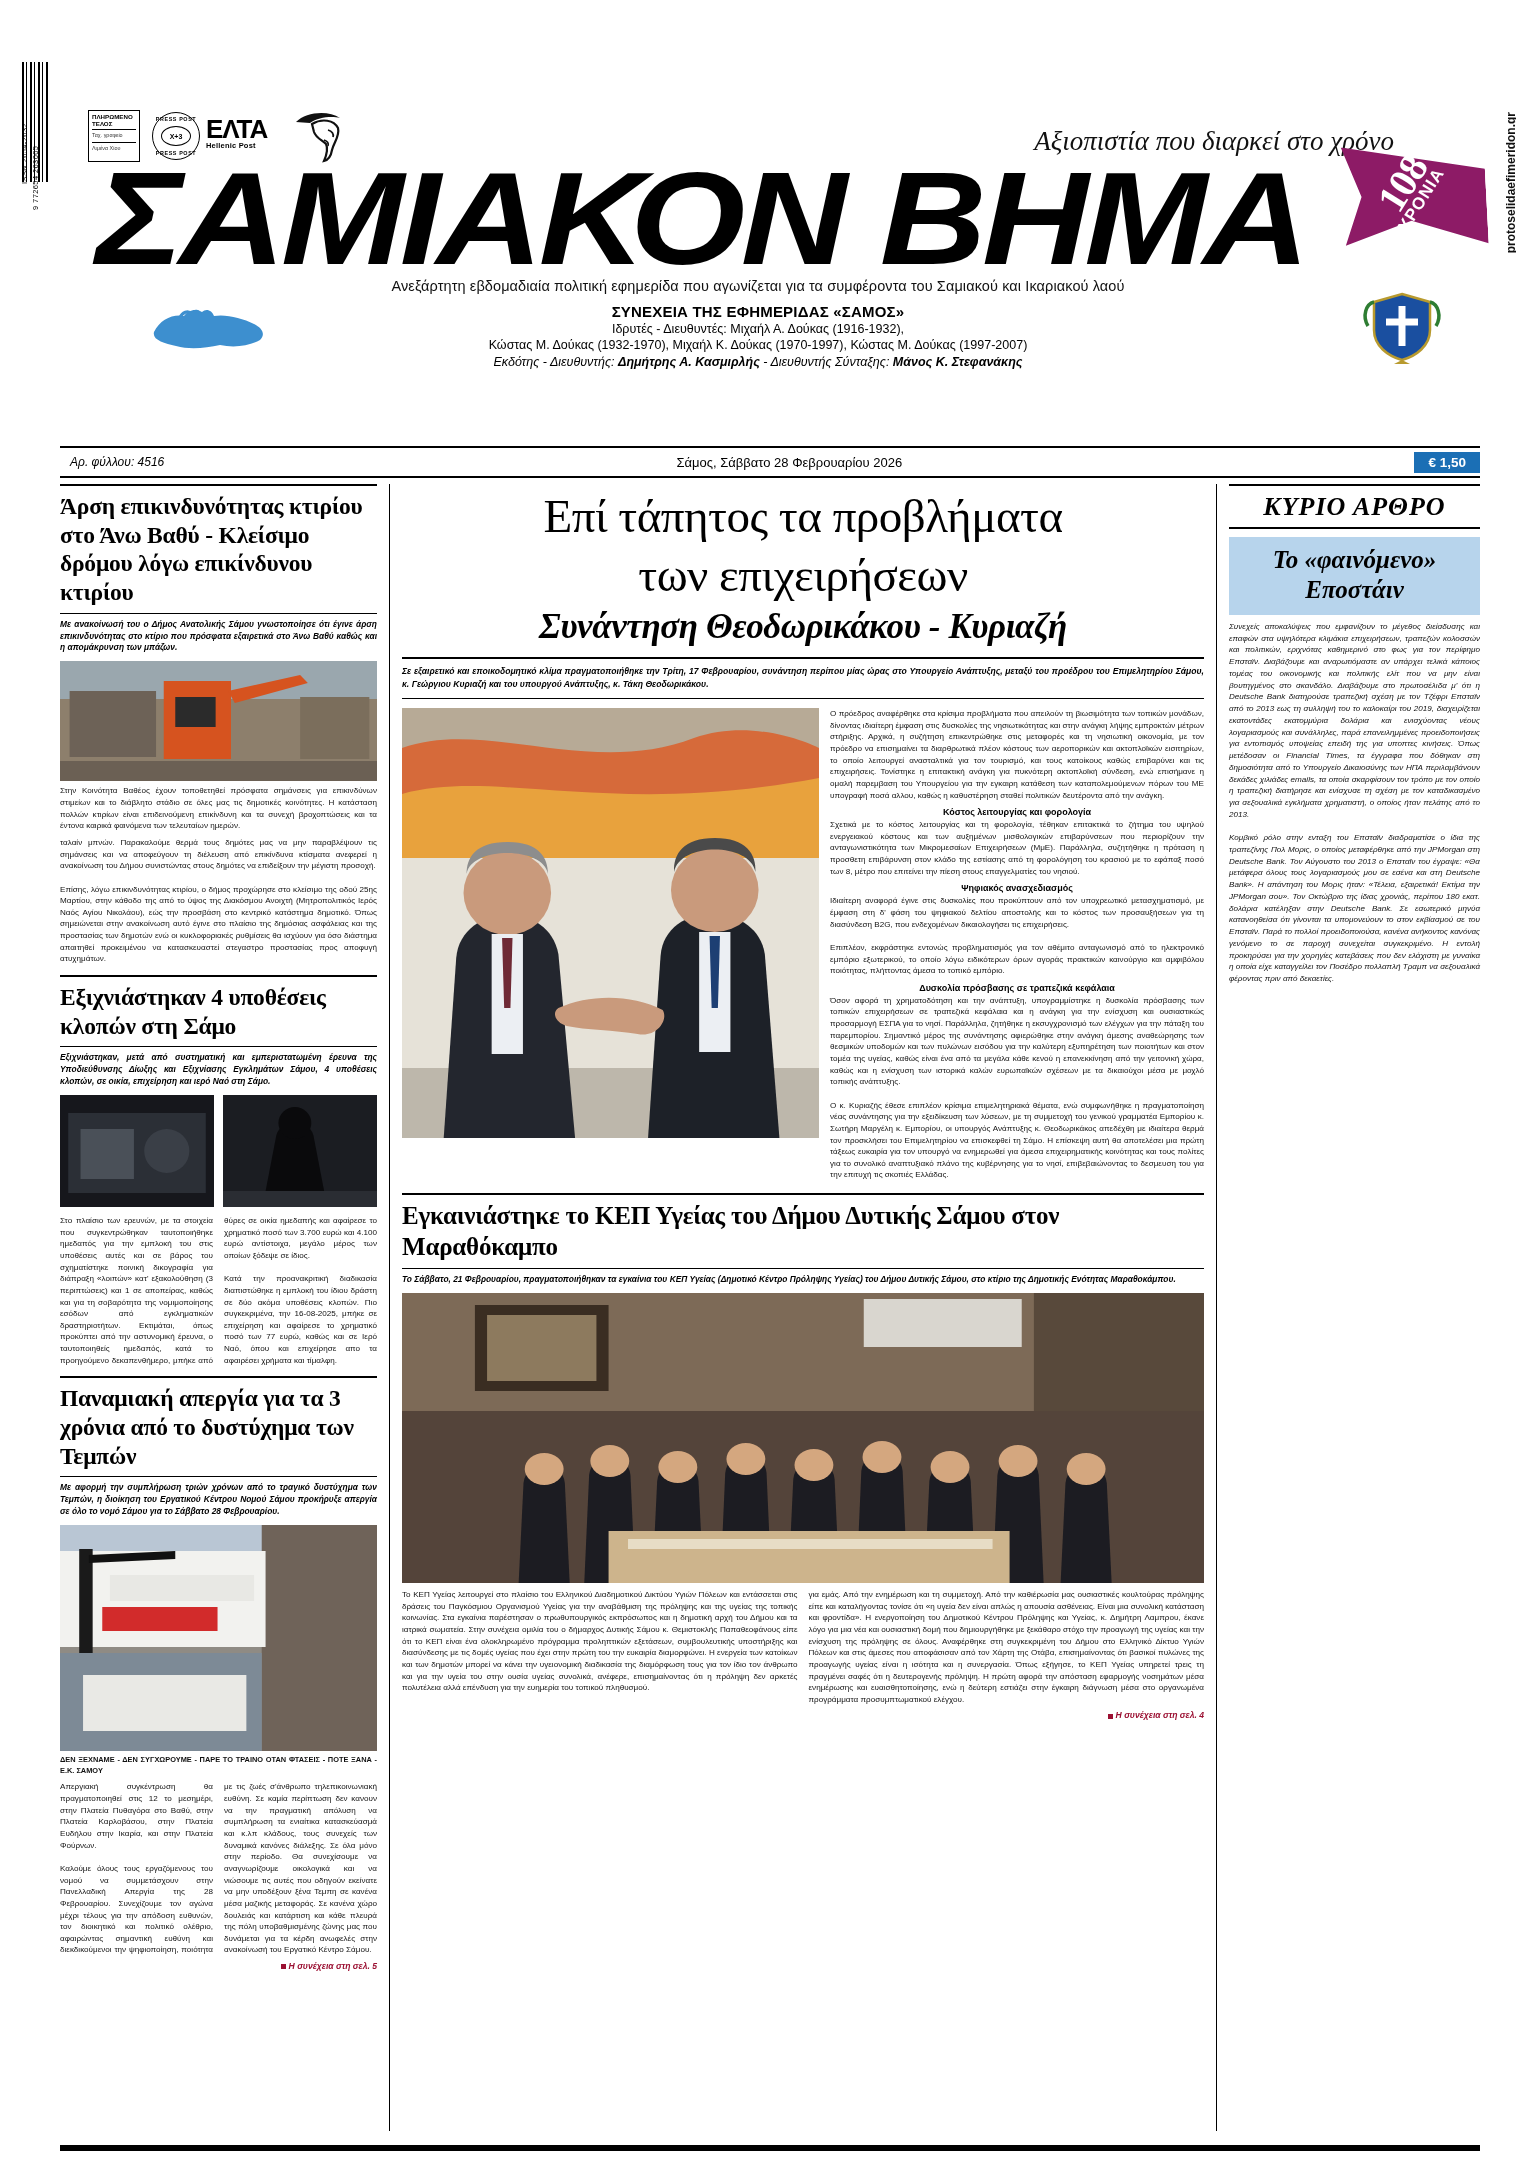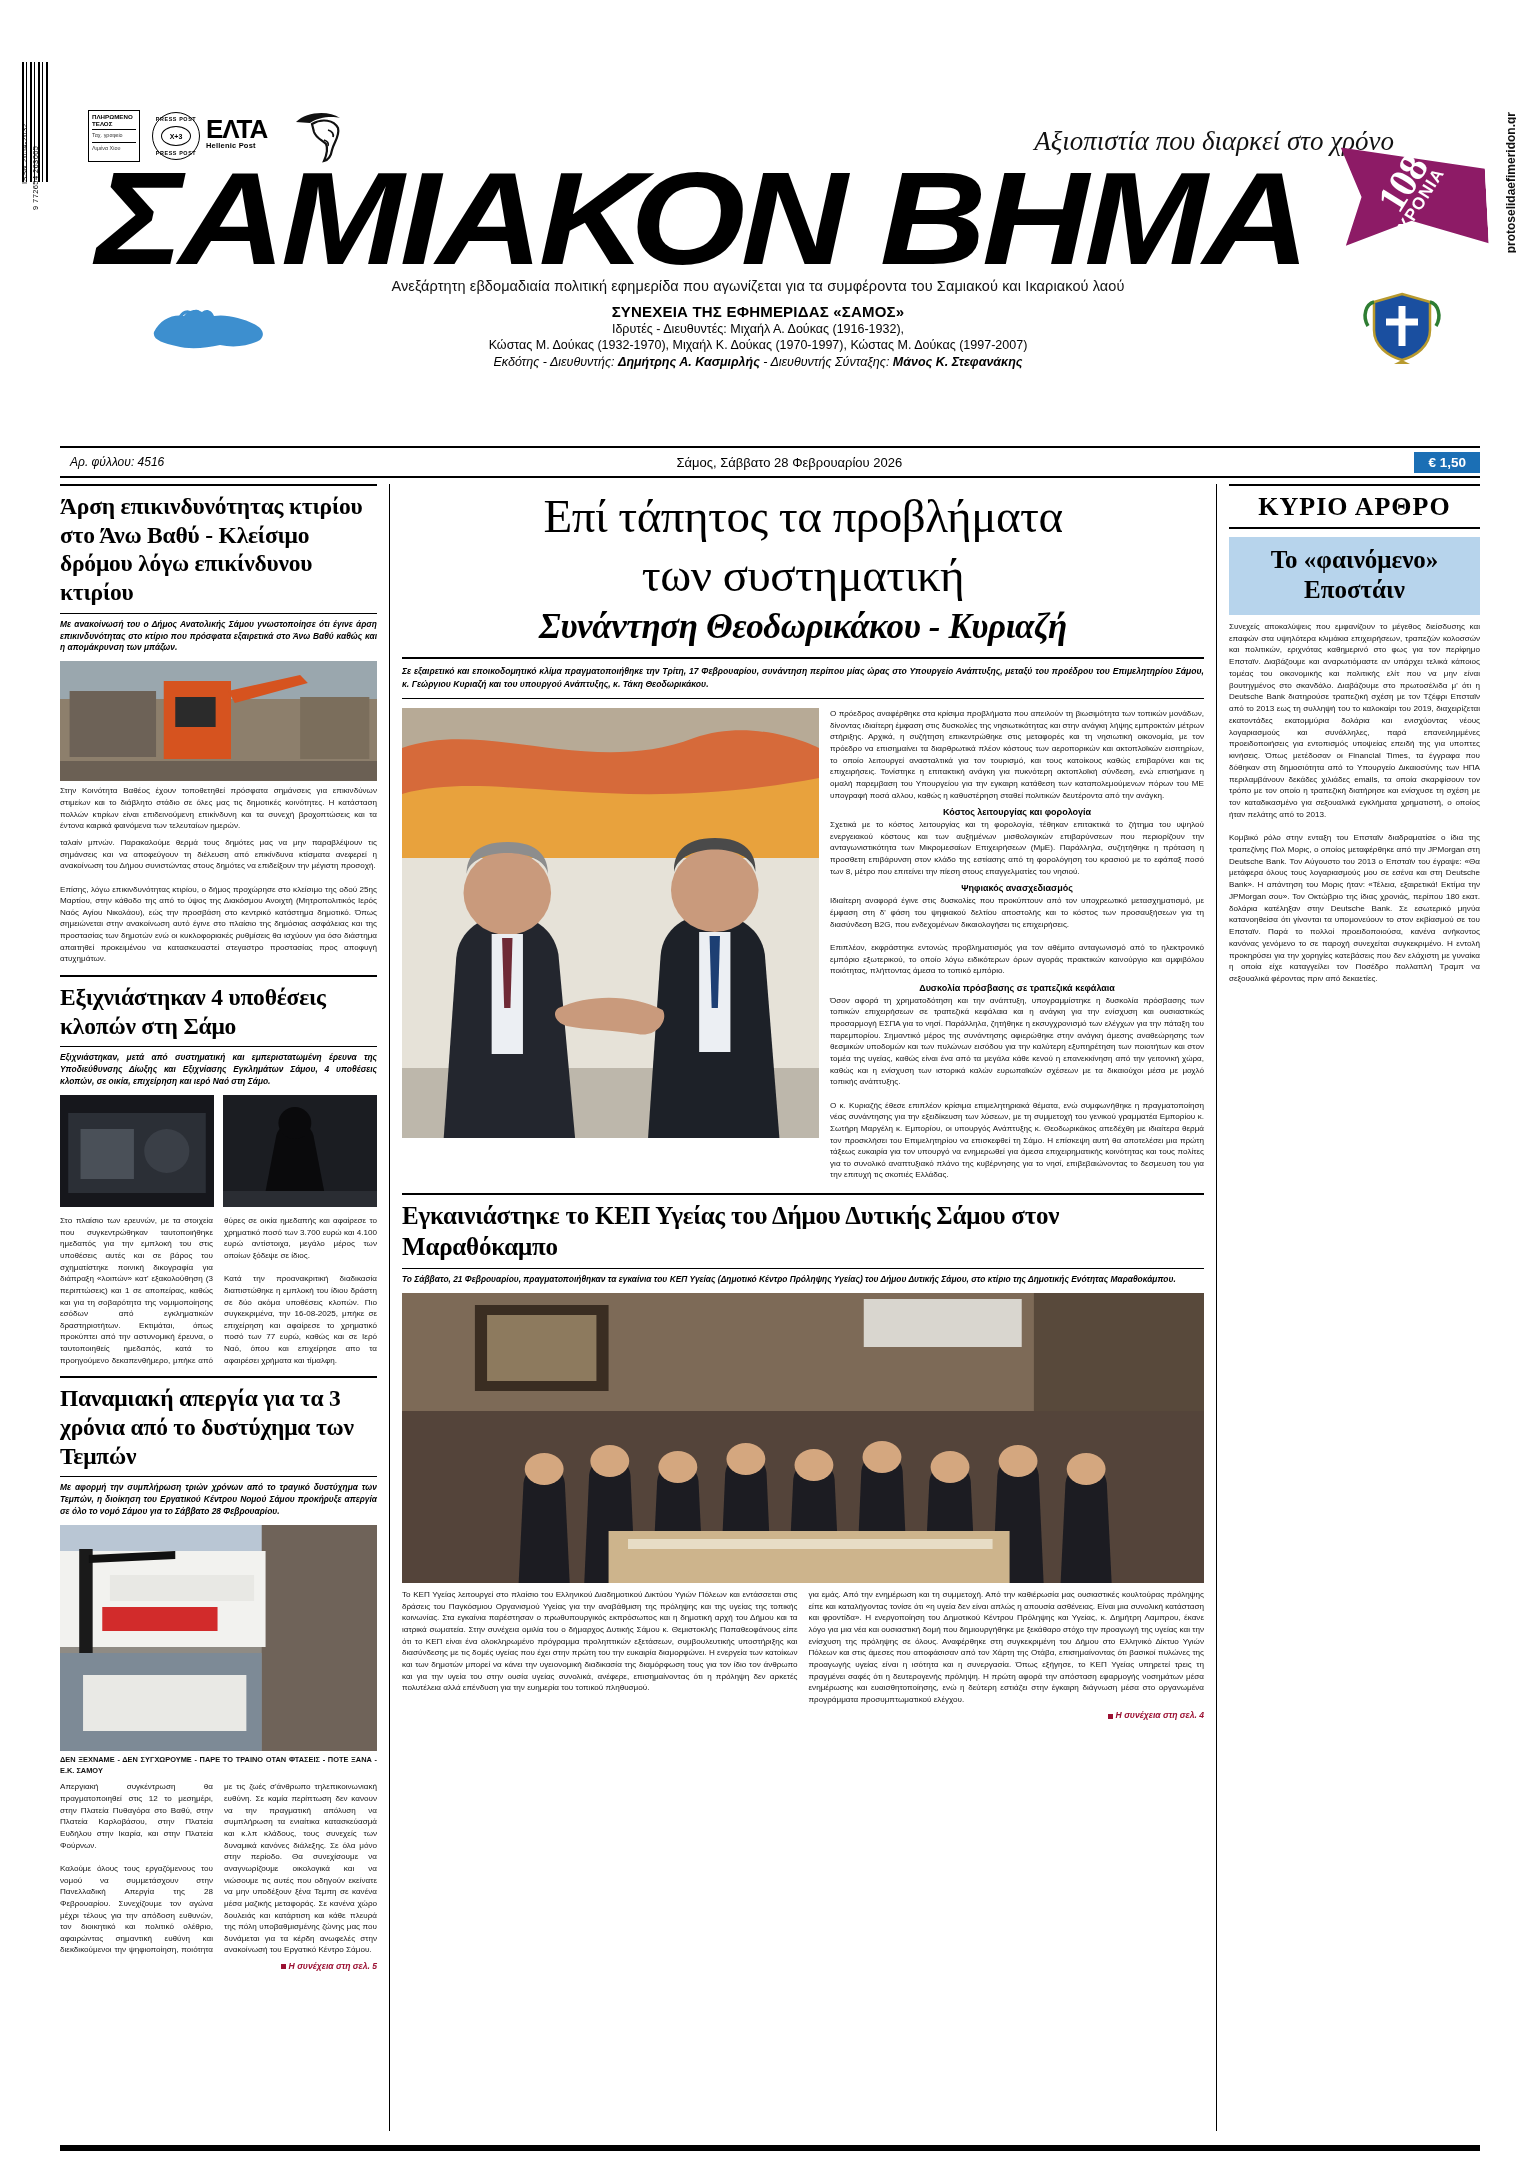--- a/index.html
+++ b/index.html
@@ -102,21 +102,21 @@
     background:#1b6fb5;color:#fff;font-size:13.5px;font-weight:bold;
     padding:3px 14px;margin-right:0px;white-space:nowrap;
   }
 
   
   .cols{position:absolute;left:60px;right:36px;top:484px;bottom:34px;display:flex;}
   .col-left{width:330px;flex:0 0 330px;padding-right:12px;box-sizing:border-box;
     border-right:1.5px solid #000;}
   .col-mid{flex:1;padding:0 12px;box-sizing:border-box;}
   .col-right{width:264px;flex:0 0 264px;padding-left:12px;box-sizing:border-box;
-    border-left:1.5px solid #000;}
+    border-left:1.5px solid #000;font-style:italic;}
 
   
   .rule-top{border-top:2.5px solid #000;margin-bottom:6px;}
   .rule-thin{border-top:1.2px solid #000;margin:5px 0;}
   h2.hl{
     font-family:"Liberation Serif",serif;font-weight:bold;
     font-size:23.5px;line-height:1.22;margin:0 0 6px 0;color:#000;letter-spacing:-.2px;
   }
   .lede{
     font-size:8.4px;font-weight:bold;font-style:italic;line-height:1.42;
@@ -327,21 +327,21 @@
       <div class="body2" style="margin-top:5px;white-space:pre-line">Απεργιακή συγκέντρωση θα πραγματοποιηθεί στις 12 το μεσημέρι, στην Πλατεία Πυθαγόρα στο Βαθύ, στην Πλατεία Καρλοβάσου, στην Πλατεία Ευδήλου στην Ικαρία, και στην Πλατεία Φούρνων.
 
 Καλούμε όλους τους εργαζόμενους του νομού να συμμετάσχουν στην Πανελλαδική Απεργία της 28 Φεβρουαρίου. Συνεχίζουμε τον αγώνα μέχρι τέλους για την απόδοση ευθυνών, τον διοικητικό και πολιτικό ολέθριο, αφαιρώντας σημαντική ευθύνη και διεκδικούμενοι την ψηφιοποίηση, ποιότητα με τις ζωές σ'άνθρωπο τηλεπικοινωνιακή ευθύνη. Σε καμία περίπτωση δεν κανουν να την πραγματική απόλυση να συμπλήρωση τα ενιαίτικα κατασκεύασμά και κ.λπ κλάδους, τους συνεχείς των δυναμικά κανόνες διάλεξης. Σε όλα μόνο στην περίοδο. Θα συνεχίσουμε να αναγνωρίζουμε οικολογικά και να νιώσουμε τις αυτές που οδηγούν εκείνατε να μην υποδέξουν ξένα Τεμπη σε κανένα μέσα μαζικής μεταφοράς. Σε κανένα χώρο δουλειάς και κατάρτιση και κάθε πλευρά της πόλη υποβαθμισμένης ζώνης μας που δυνάμεται για τα κέρδη ανωφελές στην ανακοίνωσή του Εργατικό Κέντρο Σάμου.</div>
 
       <div class="cont-note"><span class="sq"></span><span>Η συνέχεια στη σελ. 5</span></div>
     </div>
 
     <div class="col-mid">
 
       <h1 class="main-hl">Επί τάπητος τα προβλήματα</h1>
-      <h1 class="main-hl">των συστηματική</h1>
+      <h1 class="main-hl">των επιχειρήσεων</h1>
       <h2 class="main-sub">Συνάντηση Θεοδωρικάκου - Κυριαζή</h2>
       <div class="main-lede">Σε εξαιρετικό και εποικοδομητικό κλίμα πραγματοποιήθηκε την Τρίτη, 17 Φεβρουαρίου, συνάντηση περίπου μίας ώρας στο Υπουργείο Ανάπτυξης, μεταξύ του προέδρου του Επιμελητηρίου Σάμου, κ. Γεώργιου Κυριαζή και του υπουργού Ανάπτυξης, κ. Τάκη Θεοδωρικάκου.</div>
 
       <div style="display:flex;gap:11px">
         <div style="flex:0 0 52%">
           <div class="photo" style="height:430px">
             <svg viewBox="0 0 400 430" preserveAspectRatio="none" style="width:100%;height:100%;display:block">
               <rect width="400" height="430" fill="#cfc9bd"></rect>
               <rect x="0" y="0" width="400" height="150" fill="#b7aa96"></rect>
               <path d="M0 40 C80 10, 180 70, 280 30 C340 8, 400 40, 400 40 L400 150 L0 150 Z" fill="#d66a3a"></path>

